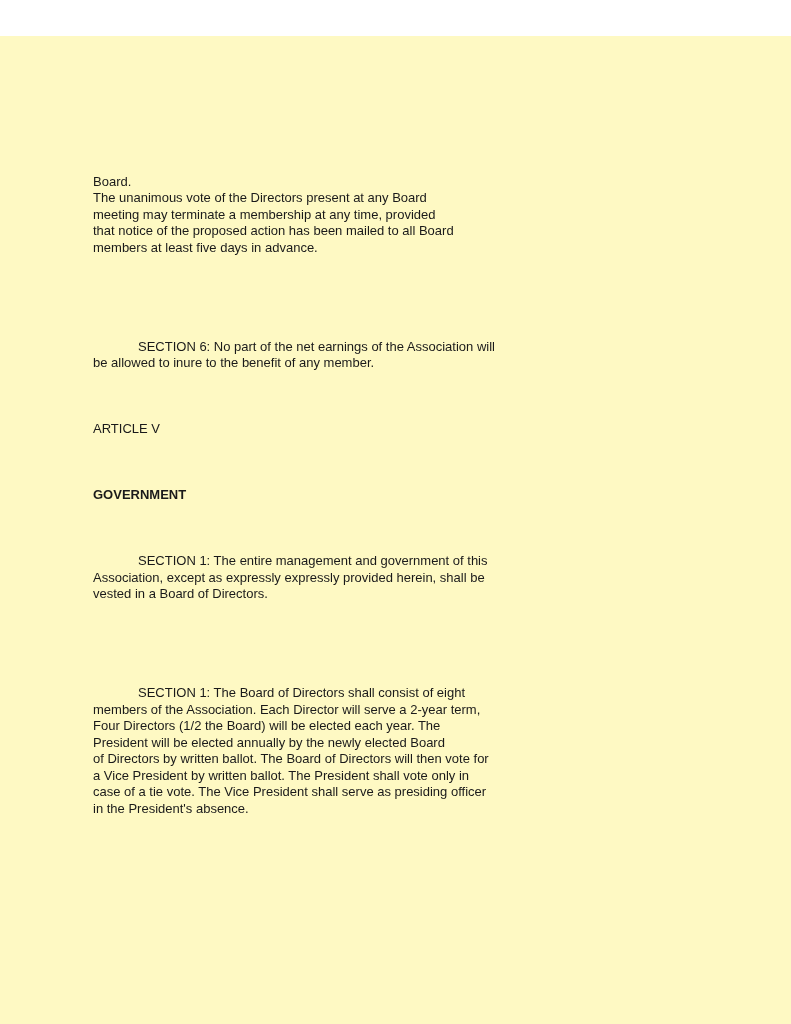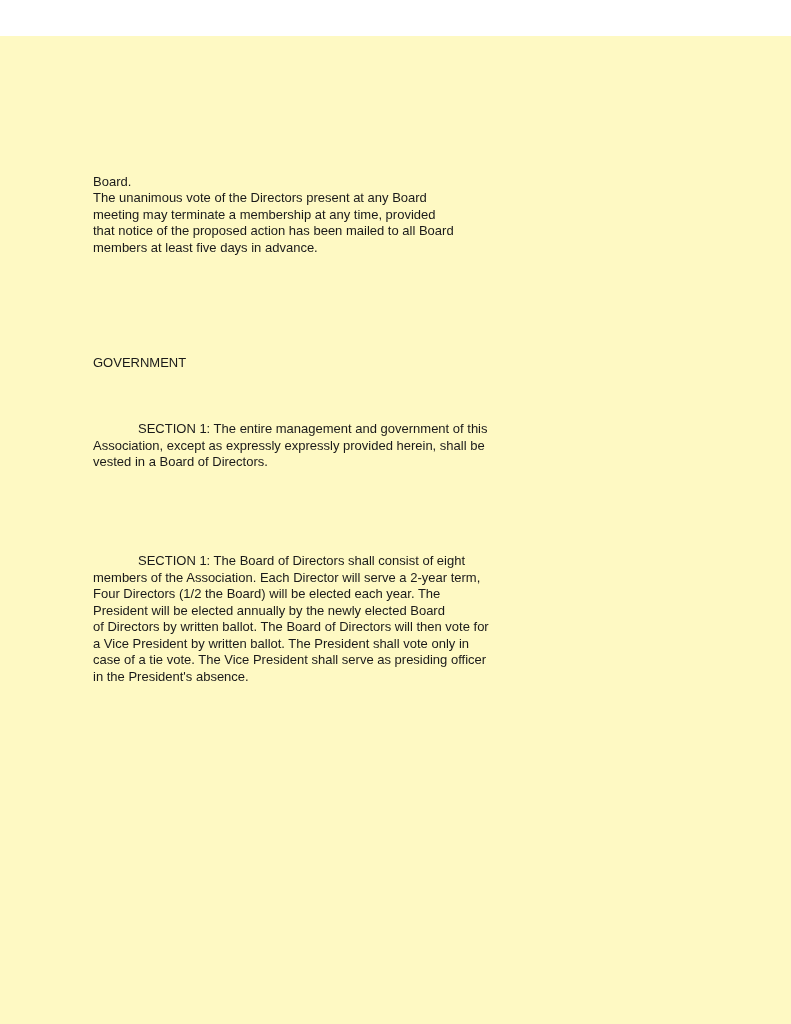--- a/index.html
+++ b/index.html
@@ -27,38 +27,41 @@
     white-space: pre-wrap;
   }
   .doc div {
     margin: 0;
   }
   
   .ind { margin-left: 47px; }
   
   .sect { text-indent: 45px; }
   
-  .bold { font-weight: normal; }
+  .bold { font-weight: bold; }
   
   .gap { margin-top: 16.5px !important; }
 </style>
 </head>
 <body>
 
 <div class="page">
   <div class="doc">
 
     <div class="ind">Board.
 The unanimous vote of the Directors present at any Board
 meeting may terminate a membership at any time, provided
 that notice of the proposed action has been mailed to all Board
 members at least five days in advance.</div>
 
 
+    <div class="ind sect gap">SECTION 6: No part of the net earnings of the Association will
+be allowed to inure to the benefit of any member.</div>
 
+    <div>ARTICLE V</div>
 
     <div class="ind bold">GOVERNMENT</div>
 
     <div class="ind sect">SECTION 1: The entire management and government of this
 Association, except as expressly expressly provided herein, shall be
 vested in a Board of Directors.</div>
 
 
 
     <div class="ind sect">SECTION 1: The Board of Directors shall consist of eight

